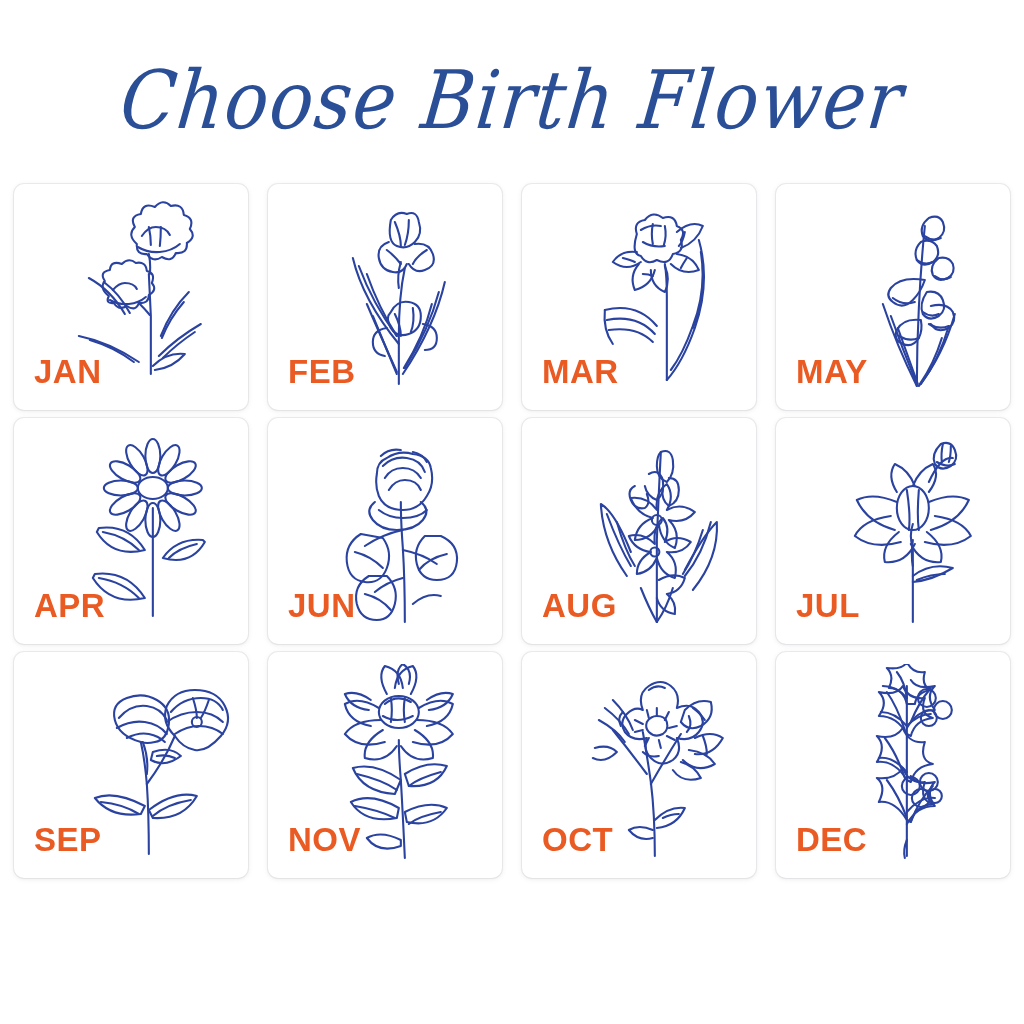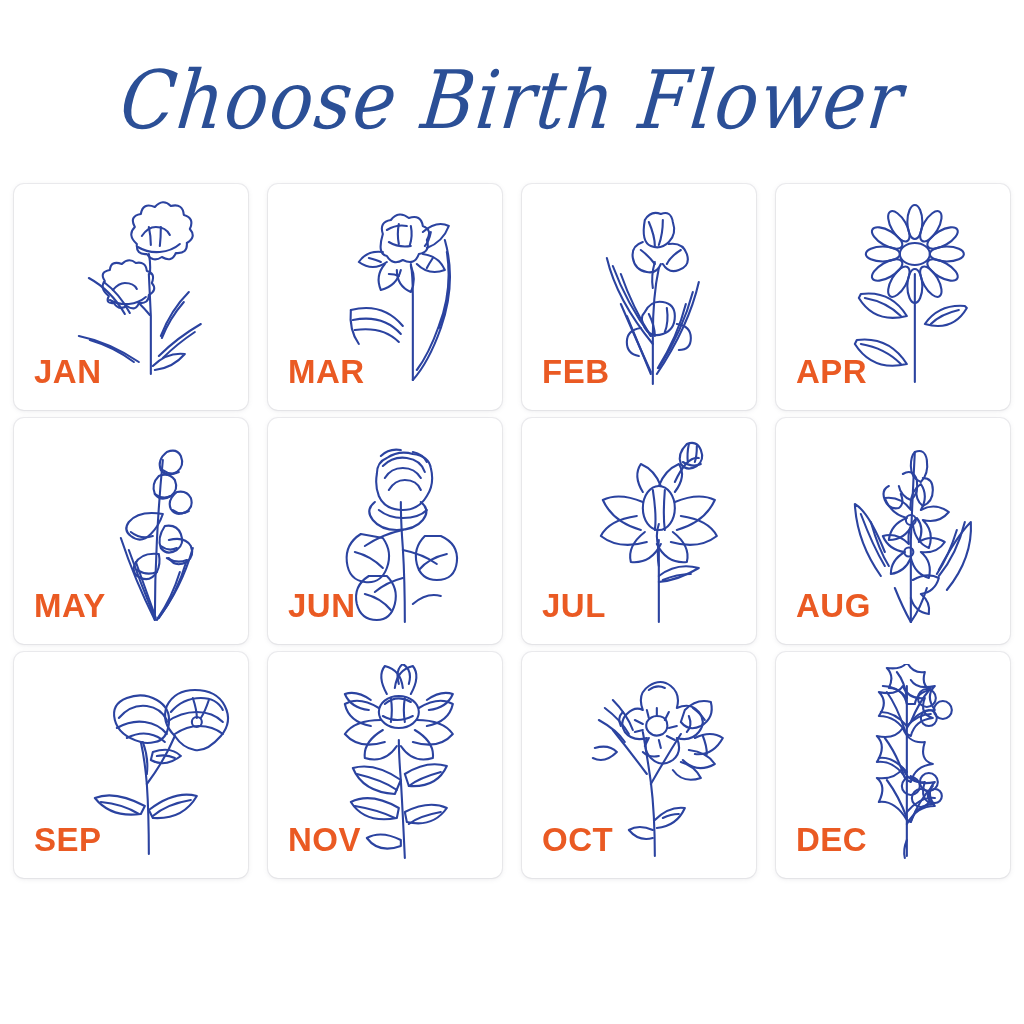--- a/index.html
+++ b/index.html
@@ -131,20 +131,52 @@
             <path d="M143 106 q-14 16 -22 36"></path>
             <path d="M38 140 q30 6 60 26"></path>
             <path d="M49 144 q24 7 44 22"></path>
             <path d="M160 128 q-24 14 -42 32"></path>
             <path d="M154 136 q-18 12 -32 26"></path>
             <path d="M112 170 q14 -14 32 -12 q-12 14 -30 16"></path>
           </g>
         </svg>
       </div>
       <div class="card-label">JAN</div>
+    </div>
+
+    <div class="card">
+      <div class="card-art">
+        <svg viewBox="0 0 196 202" aria-hidden="true">
+          <g class="fl">
+            <path d="M104 188 L104 140 Q104 100 110 72"></path>
+            <path d="M96 24 q6 -10 16 -6 q10 -4 12 8 q4 12 -4 20 q-8 8 -18 4 q-10 -4 -6 -26z"></path>
+            <path d="M100 26 q6 14 6 24"></path>
+            <path d="M114 24 q0 14 -4 25"></path>
+            <path d="M94 46 q-12 4 -10 16 q2 12 14 14 q10 2 14 -8"></path>
+            <path d="M92 54 q8 6 14 14"></path>
+            <path d="M120 48 q14 -2 18 10 q4 12 -8 16 q-10 4 -16 -6"></path>
+            <path d="M132 54 q-10 6 -14 14"></path>
+            <path d="M106 66 q-4 14 -2 26"></path>
+            <path d="M96 116 q6 -12 18 -10 q12 2 12 14 q0 14 -12 18 q-12 4 -18 -6 q-6 -10 0 -16z"></path>
+            <path d="M100 118 q6 12 6 22"></path>
+            <path d="M118 112 q2 14 -2 24"></path>
+            <path d="M92 132 q-14 2 -14 14 q0 12 12 14"></path>
+            <path d="M128 128 q14 2 14 14 q0 12 -12 12"></path>
+            <path d="M58 62 q10 42 46 86"></path>
+            <path d="M64 70 q14 38 38 70"></path>
+            <path d="M72 78 q12 34 30 62"></path>
+            <path d="M150 86 q-10 44 -42 92"></path>
+            <path d="M144 96 q-10 38 -34 76"></path>
+            <path d="M137 108 q-8 32 -28 64"></path>
+            <path d="M72 108 q12 28 30 68"></path>
+            <path d="M78 120 q10 24 24 58"></path>
+          </g>
+        </svg>
+      </div>
+      <div class="card-label">FEB</div>
     </div>
 
     <div class="card">
       <div class="card-art">
         <svg viewBox="0 0 196 202" aria-hidden="true">
           <g class="fl">
             <path d="M118 184 Q118 140 118 100 Q118 80 116 68"></path>
             <path d="M88 38 q-4 -12 8 -14 q8 -10 18 -2 q12 -4 14 8 q10 4 4 14 q4 12 -8 14 q-4 12 -16 6 q-10 6 -16 -4 q-10 -2 -4 -22z"></path>
             <path d="M92 34 q10 -6 20 -4"></path>
             <path d="M94 46 q10 6 22 4"></path>
@@ -169,46 +201,45 @@
           </g>
         </svg>
       </div>
       <div class="card-label">MAR</div>
     </div>
 
     <div class="card">
       <div class="card-art">
         <svg viewBox="0 0 196 202" aria-hidden="true">
           <g class="fl">
-            <path d="M104 188 L104 140 Q104 100 110 72"></path>
-            <path d="M96 24 q6 -10 16 -6 q10 -4 12 8 q4 12 -4 20 q-8 8 -18 4 q-10 -4 -6 -26z"></path>
-            <path d="M100 26 q6 14 6 24"></path>
-            <path d="M114 24 q0 14 -4 25"></path>
-            <path d="M94 46 q-12 4 -10 16 q2 12 14 14 q10 2 14 -8"></path>
-            <path d="M92 54 q8 6 14 14"></path>
-            <path d="M120 48 q14 -2 18 10 q4 12 -8 16 q-10 4 -16 -6"></path>
-            <path d="M132 54 q-10 6 -14 14"></path>
-            <path d="M106 66 q-4 14 -2 26"></path>
-            <path d="M96 116 q6 -12 18 -10 q12 2 12 14 q0 14 -12 18 q-12 4 -18 -6 q-6 -10 0 -16z"></path>
-            <path d="M100 118 q6 12 6 22"></path>
-            <path d="M118 112 q2 14 -2 24"></path>
-            <path d="M92 132 q-14 2 -14 14 q0 12 12 14"></path>
-            <path d="M128 128 q14 2 14 14 q0 12 -12 12"></path>
-            <path d="M58 62 q10 42 46 86"></path>
-            <path d="M64 70 q14 38 38 70"></path>
-            <path d="M72 78 q12 34 30 62"></path>
-            <path d="M150 86 q-10 44 -42 92"></path>
-            <path d="M144 96 q-10 38 -34 76"></path>
-            <path d="M137 108 q-8 32 -28 64"></path>
-            <path d="M72 108 q12 28 30 68"></path>
-            <path d="M78 120 q10 24 24 58"></path>
-          </g>
-        </svg>
-      </div>
-      <div class="card-label">FEB</div>
+            <path d="M114 190 Q114 150 116 112 Q118 70 122 30"></path>
+            <path d="M126 22 q10 -4 14 4 q4 10 -4 16 q-10 6 -16 -2 q-4 -10 6 -18z"></path>
+            <path d="M122 40 q8 6 16 2"></path>
+            <path d="M118 46 q10 -4 16 4 q4 10 -4 16 q-10 6 -16 -2 q-4 -10 4 -18z"></path>
+            <path d="M114 64 q8 6 16 2"></path>
+            <path d="M136 62 q10 -2 14 6 q3 9 -5 14 q-10 5 -15 -3 q-4 -9 6 -17z"></path>
+            <path d="M132 80 q8 6 16 1"></path>
+            <path d="M122 84 q-24 -4 -34 8 q-6 8 2 14 q10 8 20 -2 q8 -8 12 -20z"></path>
+            <path d="M90 102 q10 8 22 4"></path>
+            <path d="M124 96 q12 -2 16 8 q4 10 -4 16 q-10 6 -16 -2 q-4 -10 4 -22z"></path>
+            <path d="M120 116 q8 6 16 2"></path>
+            <path d="M128 110 q16 -4 22 6 q4 10 -4 16 q-12 6 -18 -4"></path>
+            <path d="M126 128 q10 6 20 2"></path>
+            <path d="M118 124 q-18 -2 -24 10 q-4 10 6 14 q10 4 16 -6 q4 -8 2 -18z"></path>
+            <path d="M96 140 q10 6 20 2"></path>
+            <path d="M80 108 q14 42 34 82"></path>
+            <path d="M88 120 q12 34 26 68"></path>
+            <path d="M95 132 q10 28 20 56"></path>
+            <path d="M152 118 q-12 42 -36 72"></path>
+            <path d="M146 130 q-10 34 -28 58"></path>
+            <path d="M139 142 q-8 26 -22 46"></path>
+          </g>
+        </svg>
+      </div>
+      <div class="card-label">MAY</div>
     </div>
 
     <div class="card">
       <div class="card-art">
         <svg viewBox="0 0 196 202" aria-hidden="true">
           <g class="fl">
             <path d="M112 186 Q112 150 112 110 Q112 90 112 78"></path>
             <ellipse cx="112" cy="58" rx="15" ry="11"></ellipse>
             <g class="fl">
               <ellipse cx="112" cy="26" rx="7.5" ry="17" transform="rotate(0 112 26)"></ellipse>
@@ -233,51 +264,20 @@
           </g>
         </svg>
       </div>
       <div class="card-label">APR</div>
     </div>
 
     <div class="card">
       <div class="card-art">
         <svg viewBox="0 0 196 202" aria-hidden="true">
           <g class="fl">
-            <path d="M114 190 Q114 150 116 112 Q118 70 122 30"></path>
-            <path d="M126 22 q10 -4 14 4 q4 10 -4 16 q-10 6 -16 -2 q-4 -10 6 -18z"></path>
-            <path d="M122 40 q8 6 16 2"></path>
-            <path d="M118 46 q10 -4 16 4 q4 10 -4 16 q-10 6 -16 -2 q-4 -10 4 -18z"></path>
-            <path d="M114 64 q8 6 16 2"></path>
-            <path d="M136 62 q10 -2 14 6 q3 9 -5 14 q-10 5 -15 -3 q-4 -9 6 -17z"></path>
-            <path d="M132 80 q8 6 16 1"></path>
-            <path d="M122 84 q-24 -4 -34 8 q-6 8 2 14 q10 8 20 -2 q8 -8 12 -20z"></path>
-            <path d="M90 102 q10 8 22 4"></path>
-            <path d="M124 96 q12 -2 16 8 q4 10 -4 16 q-10 6 -16 -2 q-4 -10 4 -22z"></path>
-            <path d="M120 116 q8 6 16 2"></path>
-            <path d="M128 110 q16 -4 22 6 q4 10 -4 16 q-12 6 -18 -4"></path>
-            <path d="M126 128 q10 6 20 2"></path>
-            <path d="M118 124 q-18 -2 -24 10 q-4 10 6 14 q10 4 16 -6 q4 -8 2 -18z"></path>
-            <path d="M96 140 q10 6 20 2"></path>
-            <path d="M80 108 q14 42 34 82"></path>
-            <path d="M88 120 q12 34 26 68"></path>
-            <path d="M95 132 q10 28 20 56"></path>
-            <path d="M152 118 q-12 42 -36 72"></path>
-            <path d="M146 130 q-10 34 -28 58"></path>
-            <path d="M139 142 q-8 26 -22 46"></path>
-          </g>
-        </svg>
-      </div>
-      <div class="card-label">MAY</div>
-    </div>
-
-    <div class="card">
-      <div class="card-art">
-        <svg viewBox="0 0 196 202" aria-hidden="true">
-          <g class="fl">
             <path d="M110 192 Q110 150 108 118 Q106 92 106 72"></path>
             <path d="M82 44 q0 -12 10 -16 q12 -8 26 -4 q16 2 18 14 q4 16 -4 28 q-8 14 -24 14 q-18 0 -24 -14 q-4 -10 -2 -22z"></path>
             <path d="M88 36 q10 -10 24 -8 q14 2 18 14"></path>
             <path d="M90 48 q6 -10 18 -10 q12 0 18 10"></path>
             <path d="M94 60 q6 -10 16 -10 q12 0 16 10"></path>
             <path d="M86 26 q8 -8 20 -6"></path>
             <path d="M118 22 q10 2 14 10"></path>
             <path d="M80 72 q-10 8 -2 18 q8 10 24 10 q18 0 26 -10 q8 -10 -2 -18"></path>
             <path d="M84 80 q10 8 24 8 q16 0 24 -8"></path>
             <path d="M66 104 q-16 10 -14 28 q2 18 18 20 q16 2 22 -14 q6 -16 -4 -30z"></path>
@@ -287,20 +287,48 @@
             <path d="M74 146 q-16 10 -12 28 q4 16 20 16 q14 0 18 -16 q4 -16 -8 -28z"></path>
             <path d="M70 164 q16 4 26 16"></path>
             <path d="M108 100 q-20 4 -38 16"></path>
             <path d="M108 120 q20 4 34 14"></path>
             <path d="M108 148 q-16 4 -28 14"></path>
             <path d="M118 174 q14 -12 28 -8"></path>
           </g>
         </svg>
       </div>
       <div class="card-label">JUN</div>
+    </div>
+
+    <div class="card">
+      <div class="card-art">
+        <svg viewBox="0 0 196 202" aria-hidden="true">
+          <g class="fl">
+            <path d="M108 192 Q108 150 108 110 Q110 60 112 22"></path>
+            <path d="M112 22 q10 -4 12 8 q2 14 -6 22 q-10 -4 -10 -16 q0 -10 4 -14z"></path>
+            <path d="M100 44 q10 -6 14 6 q2 14 -6 20 q-10 -4 -12 -14"></path>
+            <path d="M120 48 q10 0 10 12 q0 12 -10 16 q-8 -6 -6 -18"></path>
+            <path d="M86 56 q-8 4 -4 14 q4 10 14 8 q6 -4 2 -14"></path>
+            <path d="M108 80 q-10 -14 -26 -12 q6 16 22 20 q-16 6 -18 22 q16 0 24 -16 q2 18 16 24 q6 -16 -6 -28 q16 4 26 -8 q-14 -10 -28 -2 q8 -14 0 -26 q-12 8 -10 26z"></path>
+            <circle cx="108" cy="90" r="5"></circle>
+            <path d="M106 114 q-12 -12 -26 -8 q6 14 22 16 q-14 8 -14 22 q14 -2 20 -16 q4 16 18 20 q4 -16 -8 -26 q16 2 24 -10 q-14 -8 -26 0 q6 -14 -2 -24 q-10 8 -8 26z"></path>
+            <circle cx="106" cy="122" r="4.5"></circle>
+            <path d="M110 150 q14 -8 26 -2 q-4 14 -18 16 q10 8 8 20 q-14 -2 -18 -16"></path>
+            <path d="M82 122 q-16 -40 -30 -48 q2 38 26 72"></path>
+            <path d="M58 84 q12 32 24 52"></path>
+            <path d="M68 92 q8 28 18 44"></path>
+            <path d="M136 140 q18 -34 32 -48 q2 36 -24 68"></path>
+            <path d="M162 92 q-8 32 -26 54"></path>
+            <path d="M154 100 q-8 26 -20 44"></path>
+            <path d="M92 158 q8 20 16 34"></path>
+            <path d="M124 158 q-6 20 -16 34"></path>
+          </g>
+        </svg>
+      </div>
+      <div class="card-label">AUG</div>
     </div>
 
     <div class="card">
       <div class="card-art">
         <svg viewBox="0 0 196 202" aria-hidden="true">
           <g class="fl">
             <path d="M110 192 Q110 150 110 118"></path>
             <path d="M110 118 q-4 -12 0 -24"></path>
             <ellipse cx="110" cy="78" rx="16" ry="22"></ellipse>
             <path d="M104 60 q4 26 2 40"></path>
@@ -318,48 +346,20 @@
             <path d="M138 14 q10 -4 14 6 q4 10 -4 16 q-10 6 -16 -2 q-4 -10 6 -20z"></path>
             <path d="M134 32 q10 6 18 2"></path>
             <path d="M140 14 q-2 10 -1 18"></path>
             <path d="M148 16 q0 10 -2 16"></path>
             <path d="M110 146 q18 -14 40 -8 q-20 12 -40 14"></path>
             <path d="M114 150 q14 -6 28 -6"></path>
           </g>
         </svg>
       </div>
       <div class="card-label">JUL</div>
-    </div>
-
-    <div class="card">
-      <div class="card-art">
-        <svg viewBox="0 0 196 202" aria-hidden="true">
-          <g class="fl">
-            <path d="M108 192 Q108 150 108 110 Q110 60 112 22"></path>
-            <path d="M112 22 q10 -4 12 8 q2 14 -6 22 q-10 -4 -10 -16 q0 -10 4 -14z"></path>
-            <path d="M100 44 q10 -6 14 6 q2 14 -6 20 q-10 -4 -12 -14"></path>
-            <path d="M120 48 q10 0 10 12 q0 12 -10 16 q-8 -6 -6 -18"></path>
-            <path d="M86 56 q-8 4 -4 14 q4 10 14 8 q6 -4 2 -14"></path>
-            <path d="M108 80 q-10 -14 -26 -12 q6 16 22 20 q-16 6 -18 22 q16 0 24 -16 q2 18 16 24 q6 -16 -6 -28 q16 4 26 -8 q-14 -10 -28 -2 q8 -14 0 -26 q-12 8 -10 26z"></path>
-            <circle cx="108" cy="90" r="5"></circle>
-            <path d="M106 114 q-12 -12 -26 -8 q6 14 22 16 q-14 8 -14 22 q14 -2 20 -16 q4 16 18 20 q4 -16 -8 -26 q16 2 24 -10 q-14 -8 -26 0 q6 -14 -2 -24 q-10 8 -8 26z"></path>
-            <circle cx="106" cy="122" r="4.5"></circle>
-            <path d="M110 150 q14 -8 26 -2 q-4 14 -18 16 q10 8 8 20 q-14 -2 -18 -16"></path>
-            <path d="M82 122 q-16 -40 -30 -48 q2 38 26 72"></path>
-            <path d="M58 84 q12 32 24 52"></path>
-            <path d="M68 92 q8 28 18 44"></path>
-            <path d="M136 140 q18 -34 32 -48 q2 36 -24 68"></path>
-            <path d="M162 92 q-8 32 -26 54"></path>
-            <path d="M154 100 q-8 26 -20 44"></path>
-            <path d="M92 158 q8 20 16 34"></path>
-            <path d="M124 158 q-6 20 -16 34"></path>
-          </g>
-        </svg>
-      </div>
-      <div class="card-label">AUG</div>
     </div>
 
     <div class="card">
       <div class="card-art">
         <svg viewBox="0 0 196 202" aria-hidden="true">
           <g class="fl">
             <path d="M108 190 Q108 150 106 120 Q104 96 100 78"></path>
             <path d="M106 120 Q124 96 134 72"></path>
             <path d="M134 72 q-14 -14 -8 -30 q8 -16 28 -16 q22 0 30 16 q8 16 -4 30 q-14 16 -26 14 q-12 -2 -20 -14z"></path>
             <path d="M130 48 q12 -14 30 -14 q16 0 22 12"></path>

